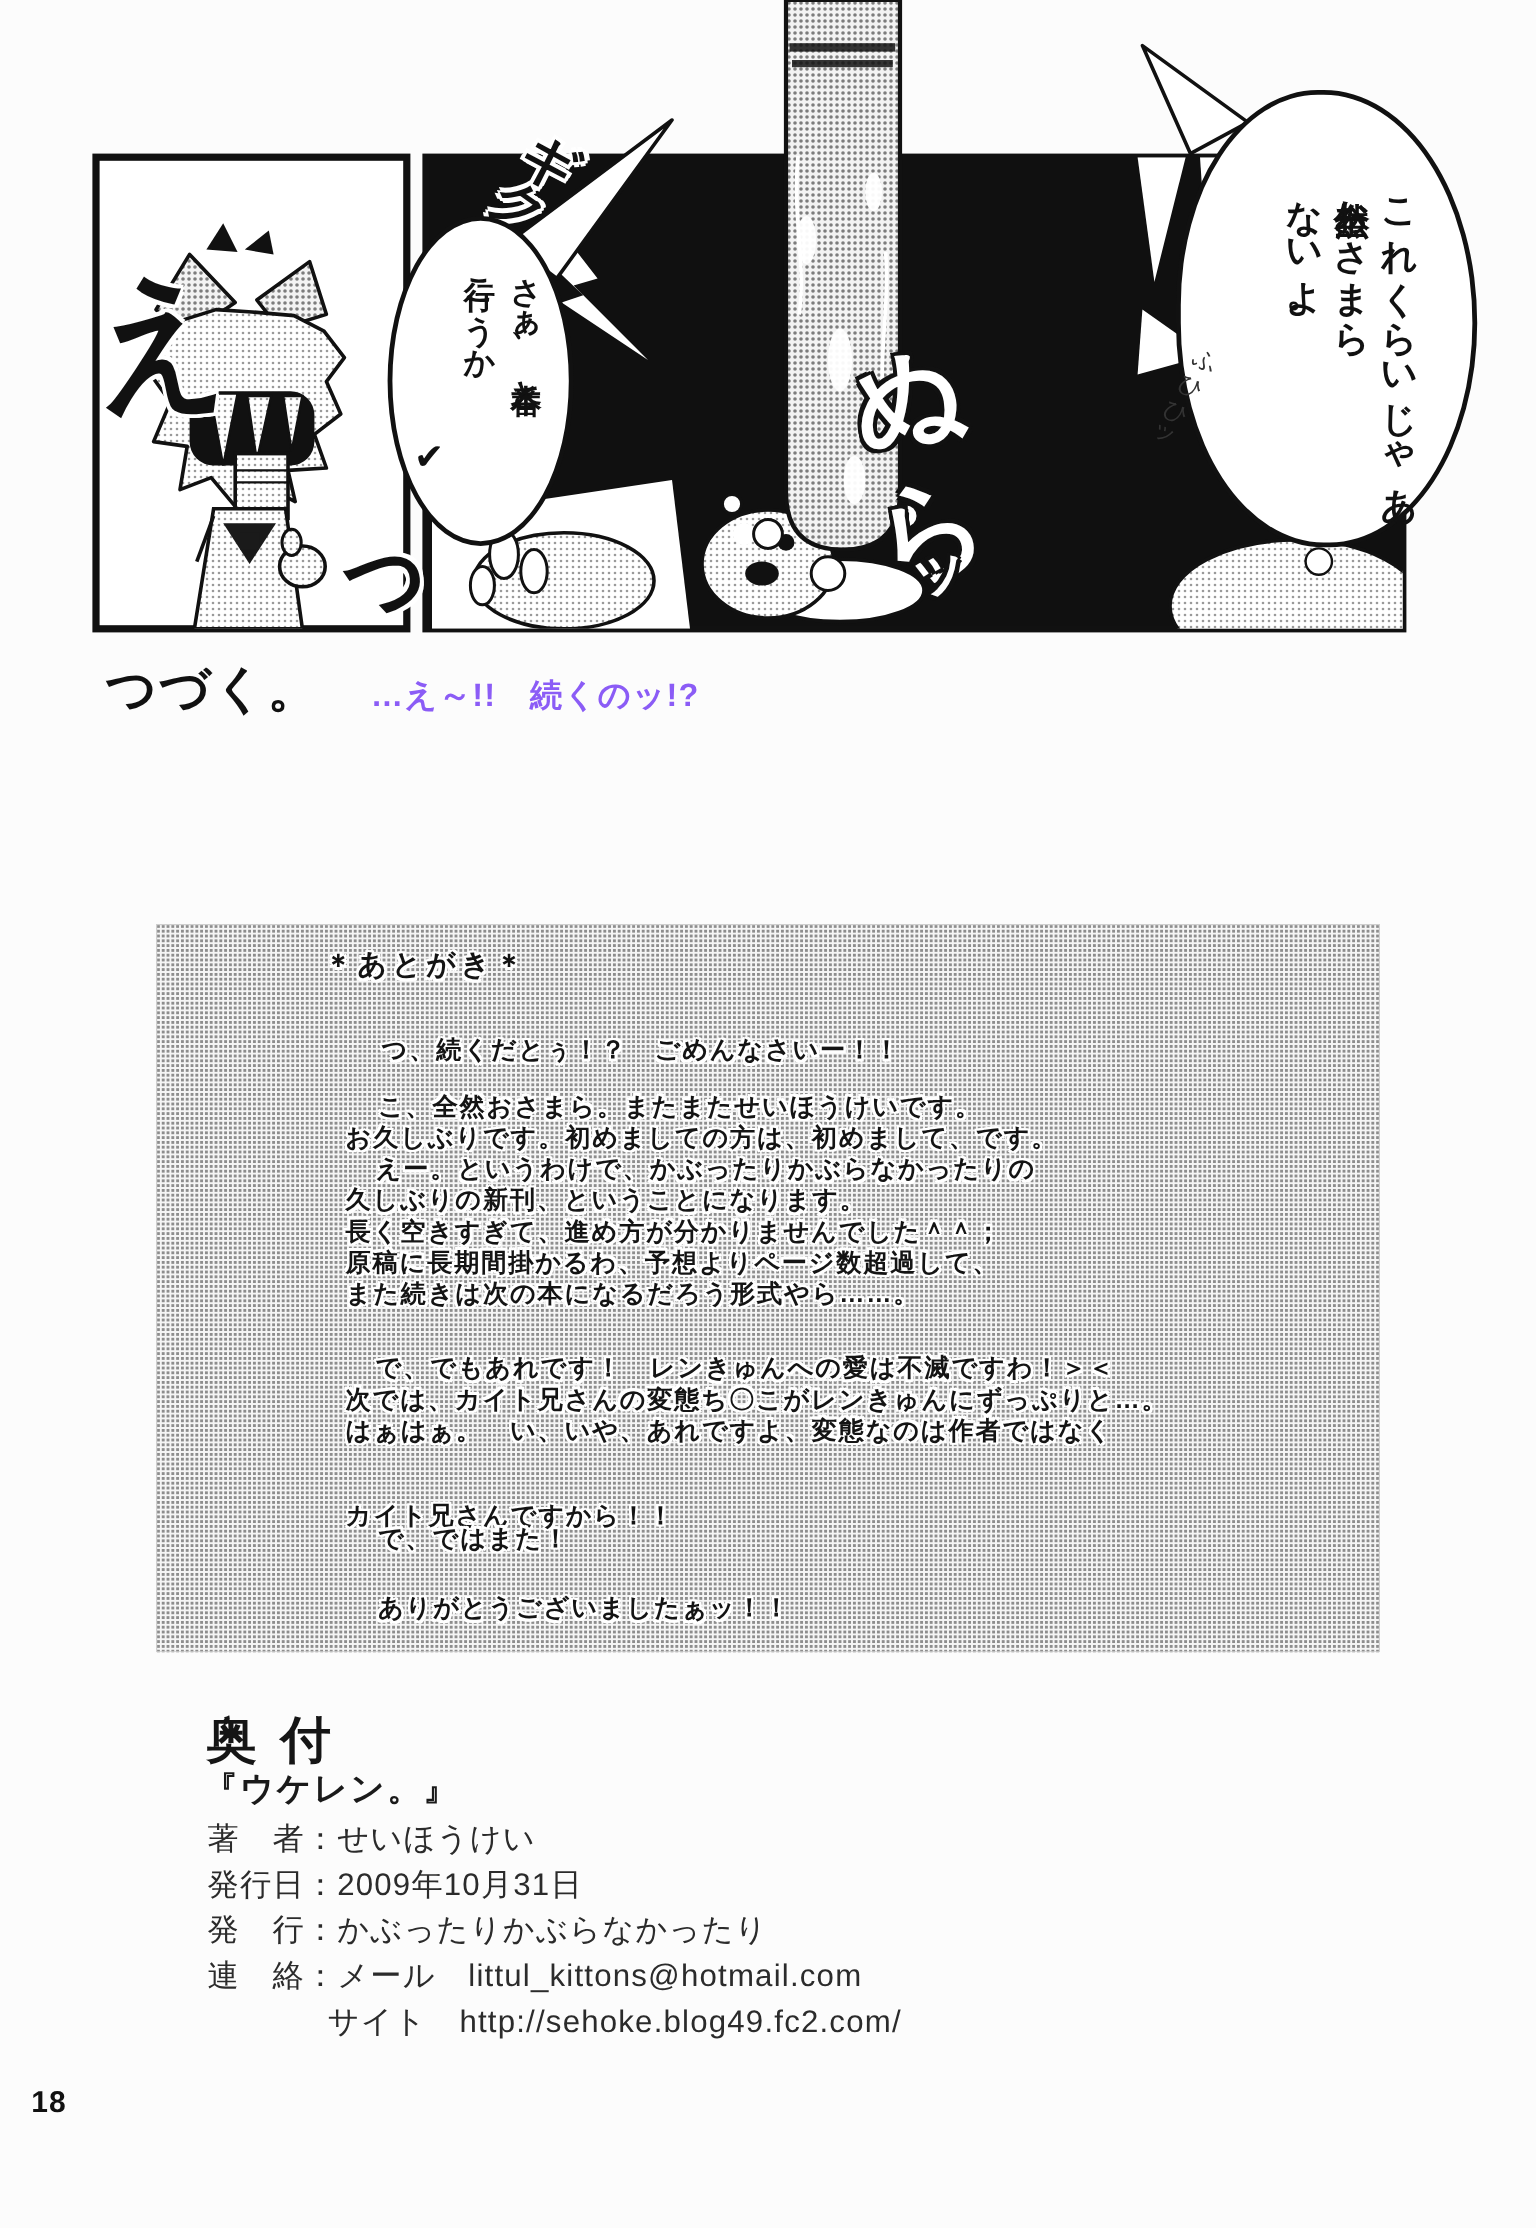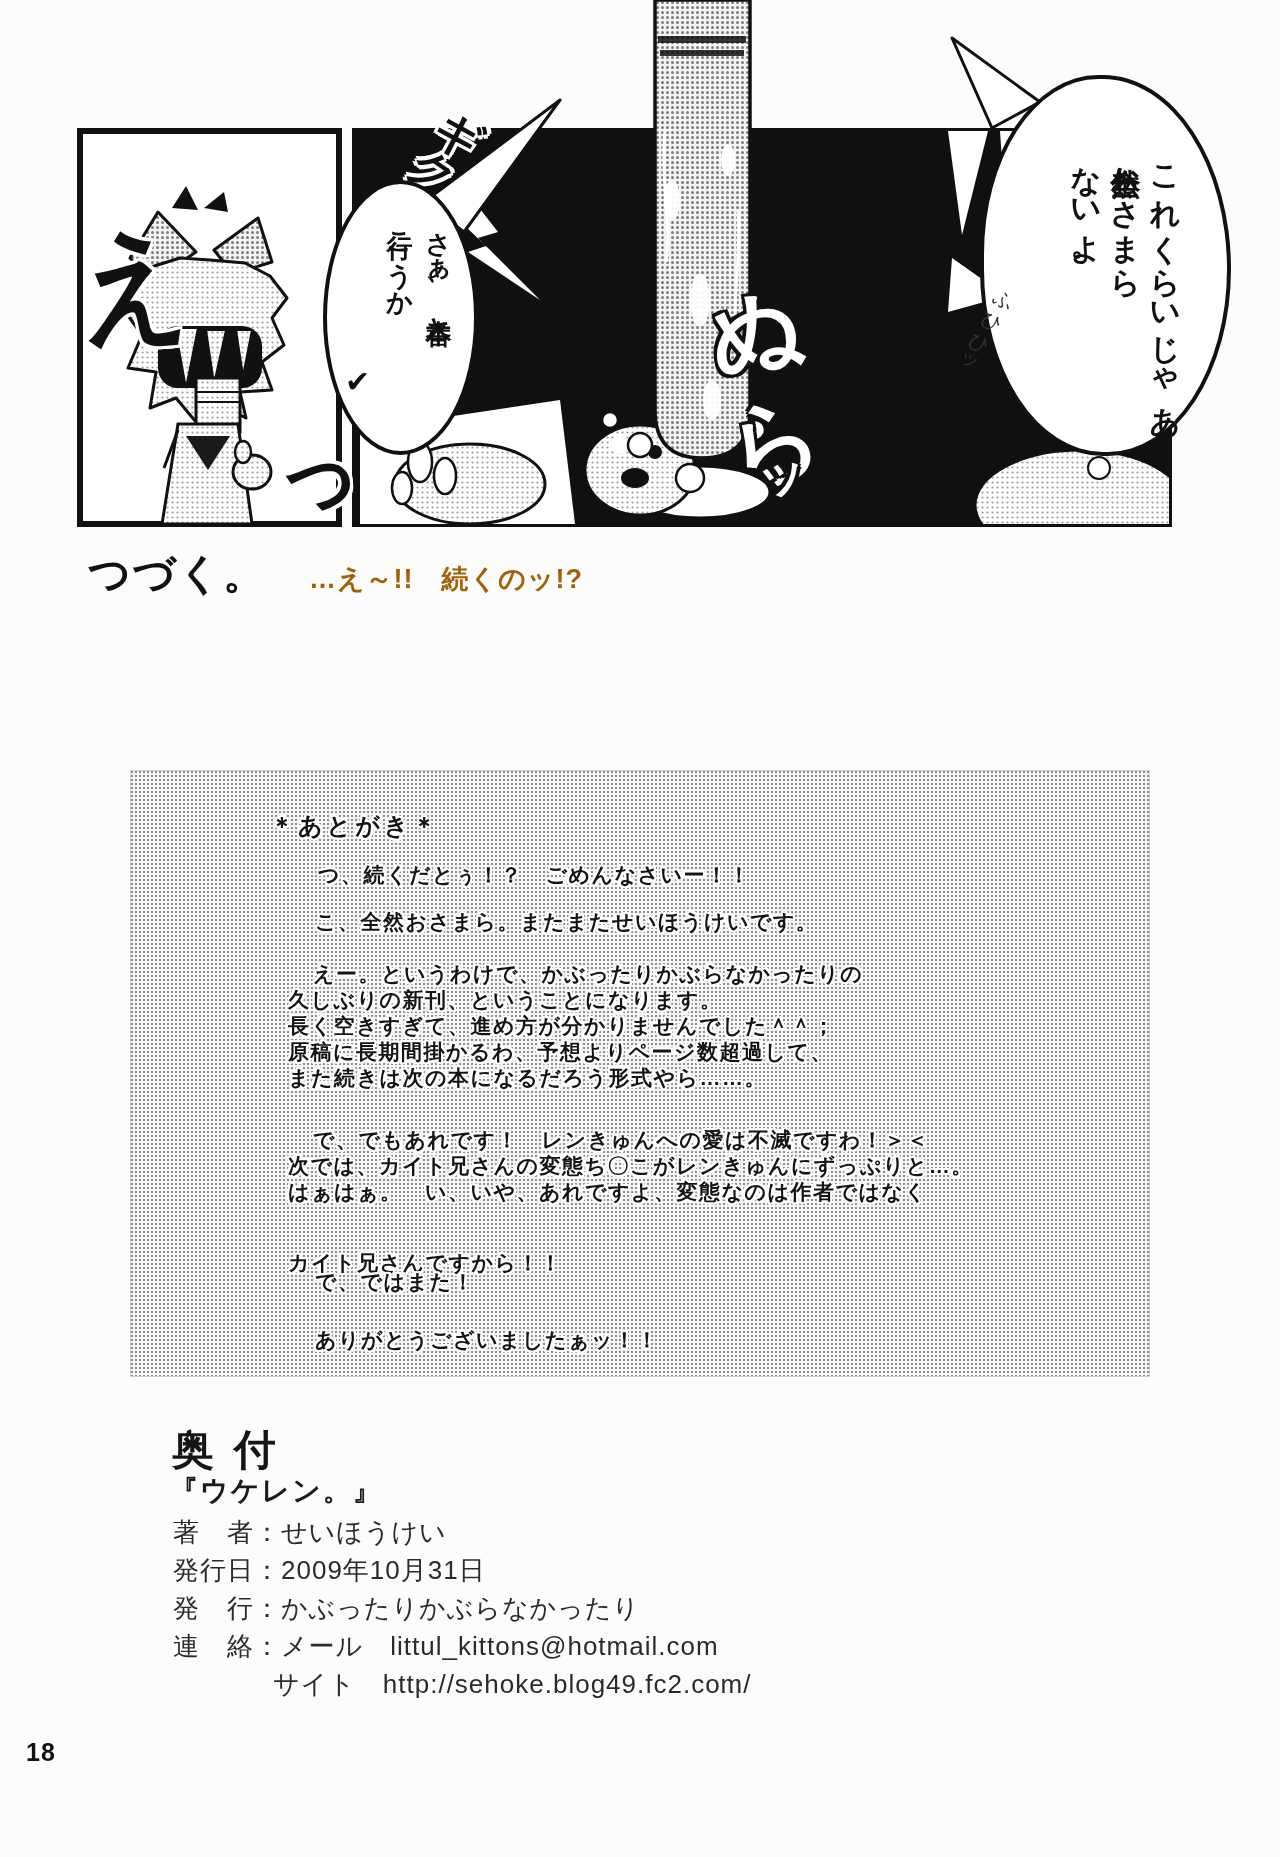--- a/index.html
+++ b/index.html
@@ -29,21 +29,21 @@
   .bubble-go .bubble-inner{padding:30px 16px 0 0;font-size:26px;line-height:1.5;}
   .bubble-go .mark{padding-top:150px;font-size:30px;}
   .bubble-ne{left:980px;top:75px;width:243px;height:373px;border-radius:48% 52% 50% 50%;}
   .bubble-ne .bubble-inner{padding:66px 42px 0 0;font-size:30px;line-height:1.32;}
   .sfx-fuhihi{left:1004px;top:282px;z-index:5;font-size:20px;color:#333;letter-spacing:2px;
               transform:rotate(30deg);transform-origin:50% 0;line-height:1.1;}
   .bline{display:block;}
   
   .tsuzuku{left:88px;top:546px;z-index:2;display:flex;align-items:baseline;}
   .tsuzuku .big{font-size:42px;font-weight:800;letter-spacing:2px;}
-  .tsuzuku .small{font-size:27px;font-weight:600;margin-left:42px;color:#a16207;letter-spacing:1px;}
+  .tsuzuku .small{font-size:27px;font-weight:600;margin-left:42px;color:#8b5cf6;letter-spacing:1px;}
   
   .atogaki{
     left:130px;top:770px;width:1020px;height:607px;z-index:2;
     background-color:#f5f5f5;
     background-image:radial-gradient(circle,#8d8d8d 1.15px,rgba(0,0,0,0) 1.35px);
     background-size:4px 4px;
     box-shadow:inset 0 0 0 1px #cfcfcf;
   }
   .aline{position:absolute;font-size:21px;font-weight:600;letter-spacing:1.5px;color:#141414;
          white-space:nowrap;
@@ -187,23 +187,24 @@
     </div>
   </div>
   <div class="abs sfx-fuhihi vtext">ふひひッ</div>
 
   <div class="abs tsuzuku">
     <span class="big">つづく。</span>
     <span class="small">…え～!!　続くのッ!?</span>
   </div>
 
   <div class="abs atogaki">
-    <div class="aline title" style="left:140px;top:18px;margin-top:22px;">＊あとがき＊</div>
+    <div class="aline title" style="left:140px;top:18px;">＊あとがき＊</div>
     <div class="aline" style="left:188px;top:80px;margin-top:11px;">つ、続くだとぅ！？　ごめんなさいー！！</div>
     <div class="aline" style="left:185px;top:138px;">こ、全然おさまら。またまたせいほうけいです。</div>
+    <div class="aline" style="left:158px;top:164px;">お久しぶりです。初めましての方は、初めまして、です。</div>
     <div class="aline" style="left:183px;top:190px;">えー。というわけで、かぶったりかぶらなかったりの</div>
     <div class="aline" style="left:158px;top:216px;">久しぶりの新刊、ということになります。</div>
     <div class="aline" style="left:158px;top:242px;">長く空きすぎて、進め方が分かりませんでした＾＾；</div>
     <div class="aline" style="left:158px;top:268px;">原稿に長期間掛かるわ、予想よりページ数超過して、</div>
     <div class="aline" style="left:158px;top:294px;">また続きは次の本になるだろう形式やら……。</div>
     <div class="aline" style="left:183px;top:356px;">で、でもあれです！　レンきゅんへの愛は不滅ですわ！＞＜</div>
     <div class="aline" style="left:158px;top:382px;">次では、カイト兄さんの変態ち〇こがレンきゅんにずっぷりと…。</div>
     <div class="aline" style="left:158px;top:408px;">はぁはぁ。　い、いや、あれですよ、変態なのは作者ではなく</div>
     <div class="aline" style="left:158px;top:434px;margin-top:45px;">カイト兄さんですから！！</div>
     <div class="aline" style="left:185px;top:498px;">で、ではまた！</div>

